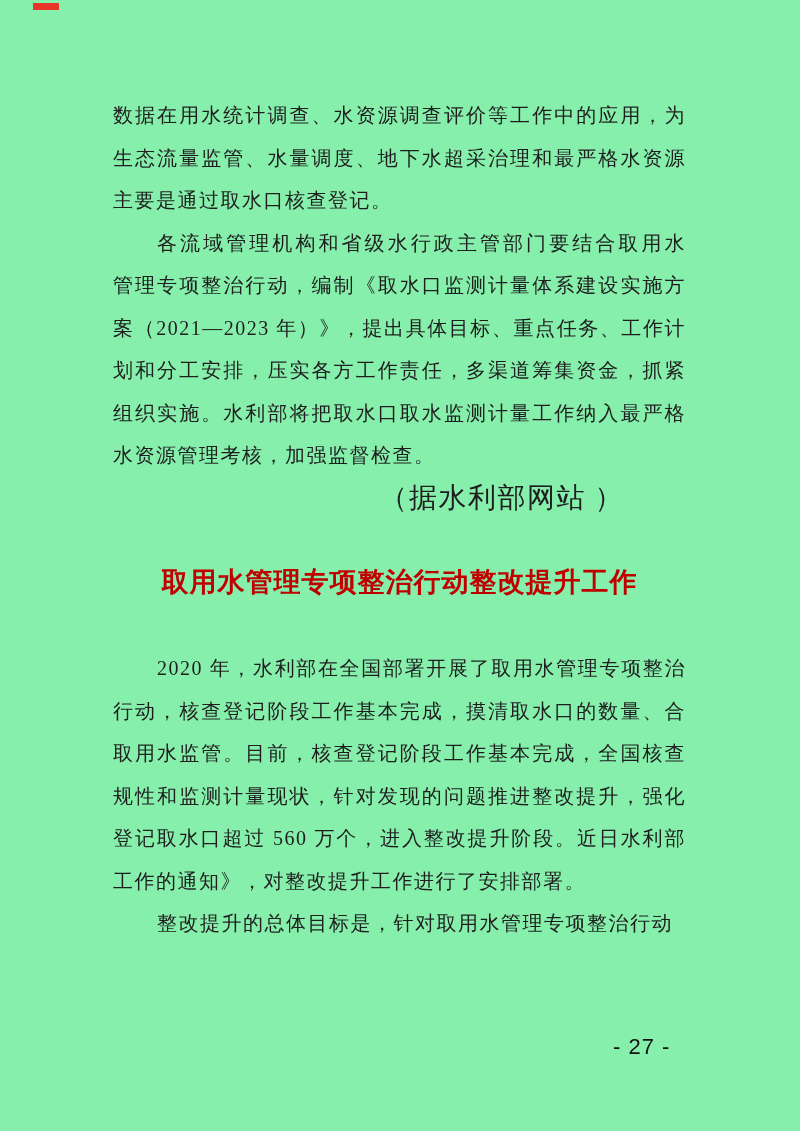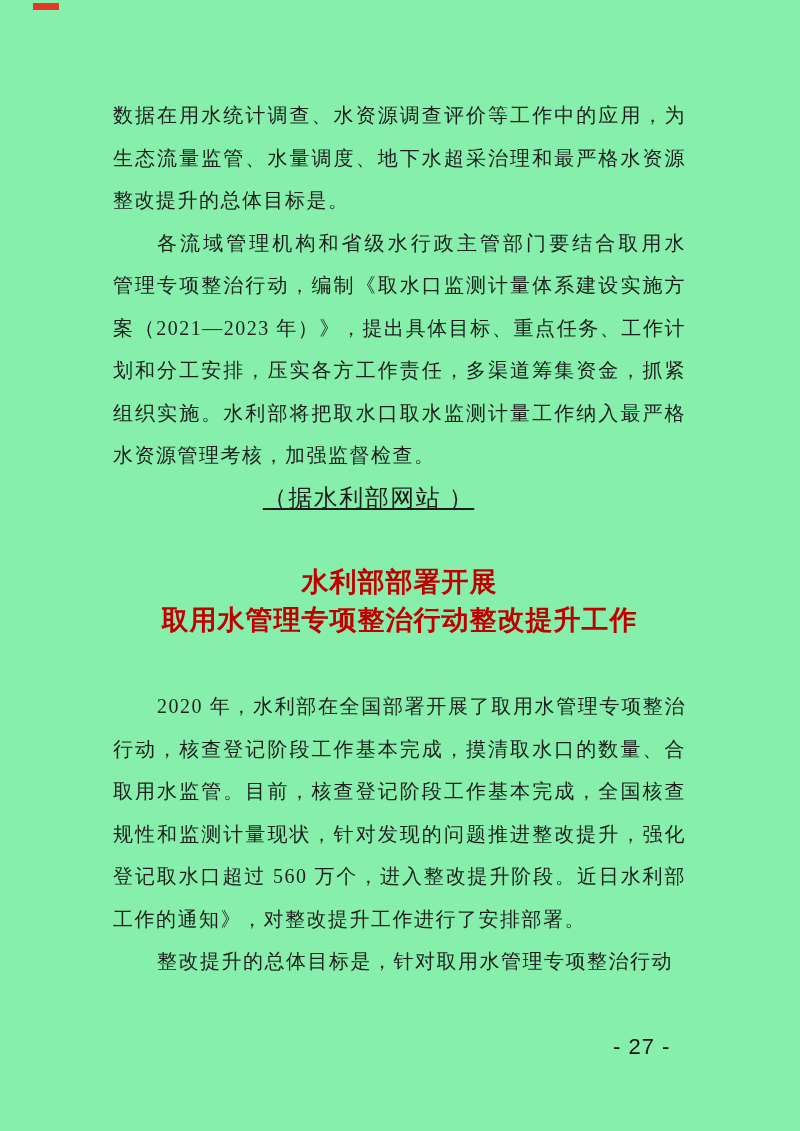--- a/index.html
+++ b/index.html
@@ -31,27 +31,26 @@
     line-height: 42.5px;
     height: 42.5px;
     letter-spacing: 1.5px;
     text-align: justify;
     white-space: nowrap;
     color: #1e1e1e;
   }
   .jline { text-align-last: justify; white-space: normal; }
   .ind { text-indent: 44px; }
   .attribution {
-    font-size: 24px;
+    font-size: 28px;
     line-height: 42.5px;
     height: 42.5px;
     letter-spacing: 1.5px;
-    text-align: center;
+    text-align: right;
     padding-right: 62px;
-    text-decoration: underline;
   }
   .article-title {
     margin-top: 44px;
     text-align: center;
     color: #c00000;
     font-weight: 700;
     font-size: 27px;
     line-height: 38px;
     letter-spacing: 1px;
     font-family: "Liberation Serif", "DejaVu Serif", serif;
@@ -74,35 +73,34 @@
 <div class="page">
 
   <div class="red-mark"></div>
 
   <div class="content">
 
     <div>
       <div>
         <div class="bline jline">数据在用水统计调查、水资源调查评价等工作中的应用，为</div>
         <div class="bline jline">生态流量监管、水量调度、地下水超采治理和最严格水资源</div>
-        <div class="bline">整改提升的总体目标是。</div>
+        <div class="bline">主要是通过取水口核查登记。</div>
       </div>
       <div>
         <div class="bline jline ind">各流域管理机构和省级水行政主管部门要结合取用水</div>
         <div class="bline jline">管理专项整治行动，编制《取水口监测计量体系建设实施方</div>
         <div class="bline jline">案（2021—2023 年）》，提出具体目标、重点任务、工作计</div>
         <div class="bline jline">划和分工安排，压实各方工作责任，多渠道筹集资金，抓紧</div>
         <div class="bline jline">组织实施。水利部将把取水口取水监测计量工作纳入最严格</div>
         <div class="bline">水资源管理考核，加强监督检查。</div>
       </div>
       <div class="attribution">（据水利部网站 ）</div>
     </div>
 
     <div class="article-title">
-      <div>水利部部署开展</div>
       <div>取用水管理专项整治行动整改提升工作</div>
     </div>
 
     <div class="article-body">
       <div>
         <div class="bline jline ind">2020 年，水利部在全国部署开展了取用水管理专项整治</div>
         <div class="bline jline">行动，核查登记阶段工作基本完成，摸清取水口的数量、合</div>
         <div class="bline jline">取用水监管。目前，核查登记阶段工作基本完成，全国核查</div>
         <div class="bline jline">规性和监测计量现状，针对发现的问题推进整改提升，强化</div>
         <div class="bline jline">登记取水口超过 560 万个，进入整改提升阶段。近日水利部</div>

